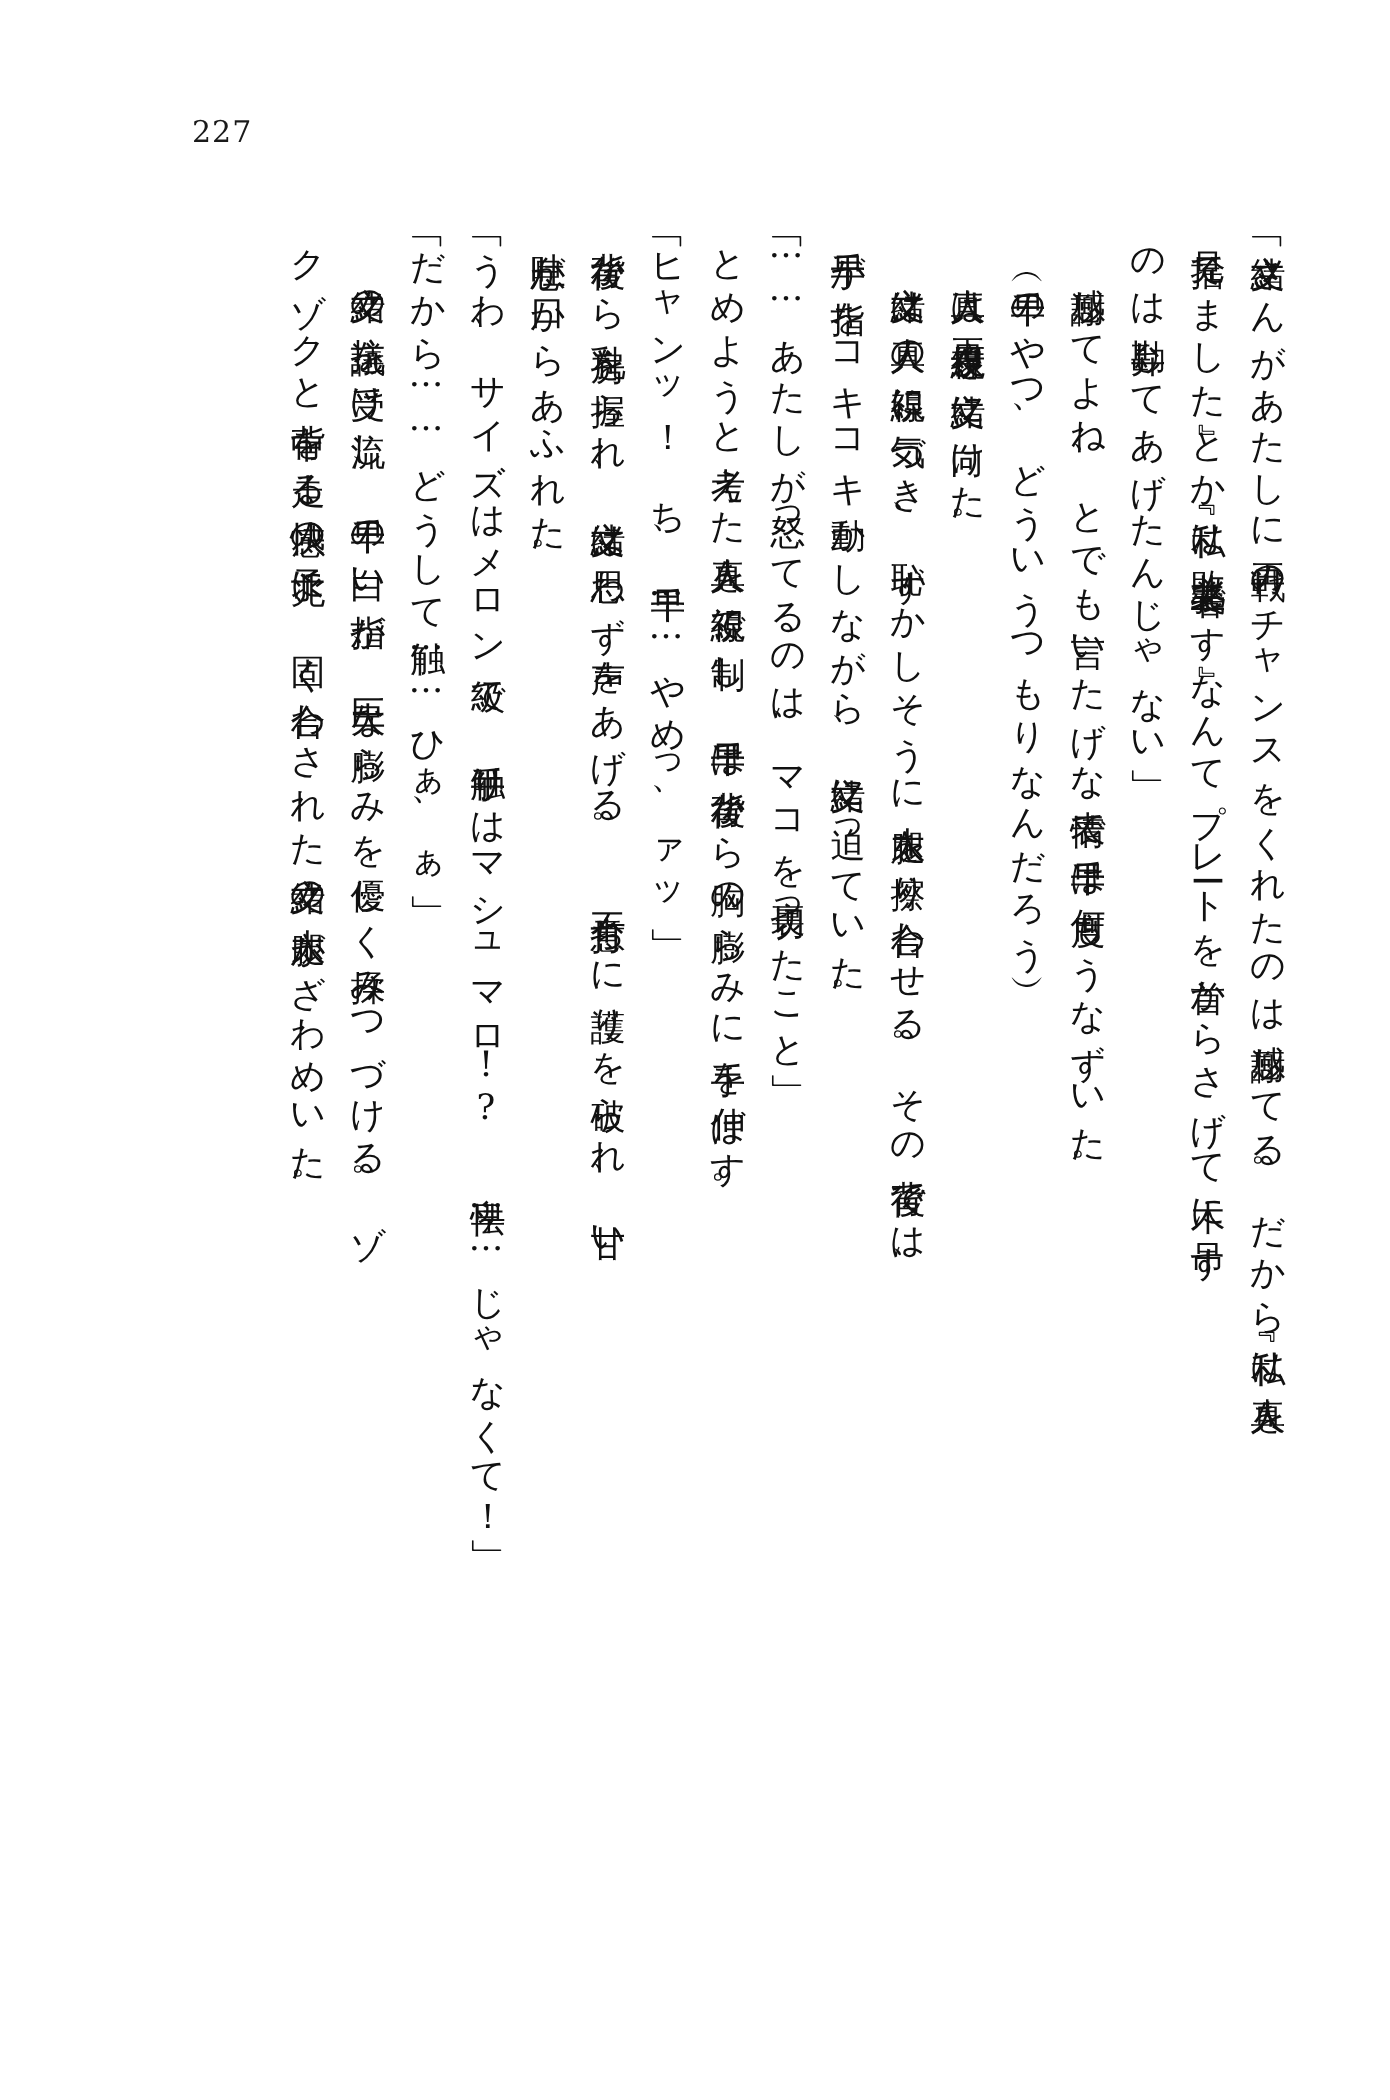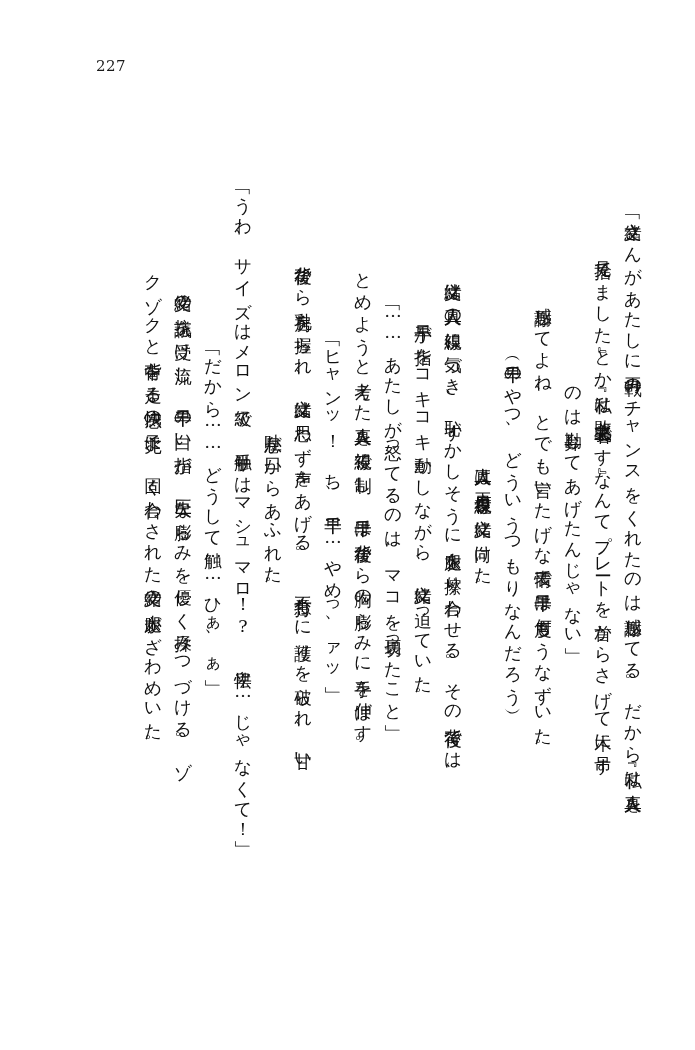--- a/index.html
+++ b/index.html
@@ -13,21 +13,20 @@
     overflow: hidden;
     font-family: "DejaVu Serif", "Liberation Serif", serif;
     color: #111111;
   }
   .page {
     position: relative;
     width: 695px;
     height: 1050px;
     background: #ffffff;
     box-sizing: border-box;
-    text-align: center;
   }
   .page-number {
     position: absolute;
     top: 57px;
     left: 96px;
     font-size: 15px;
     letter-spacing: 0.5px;
     color: #1a1a1a;
     font-family: "DejaVu Serif", "Liberation Serif", serif;
   }

